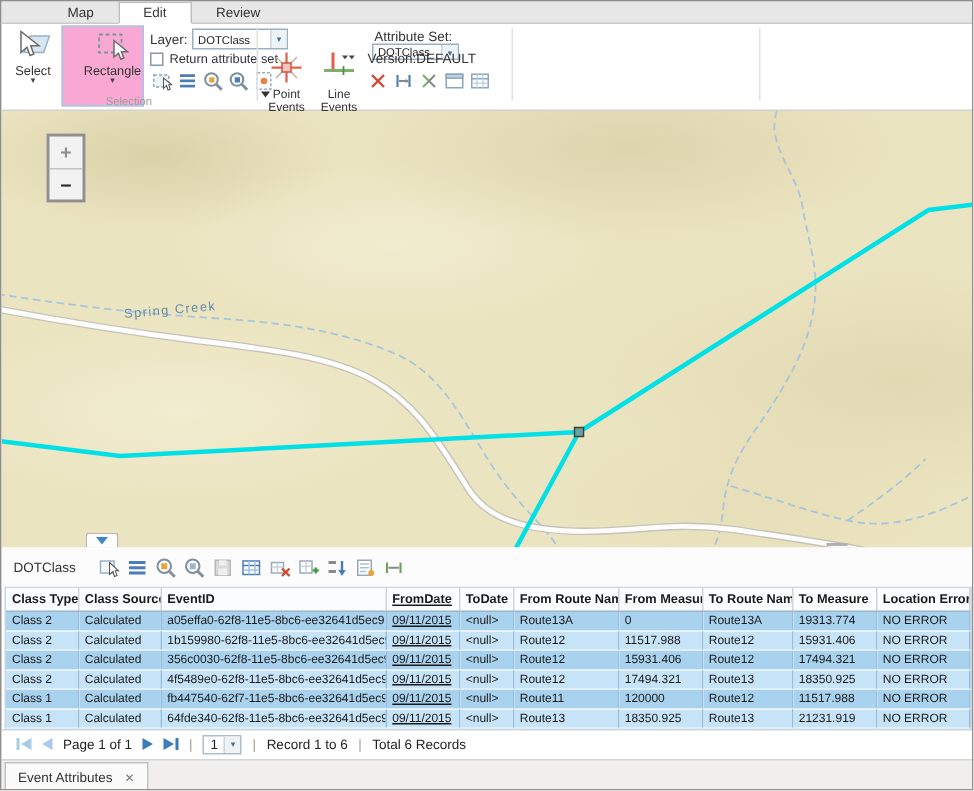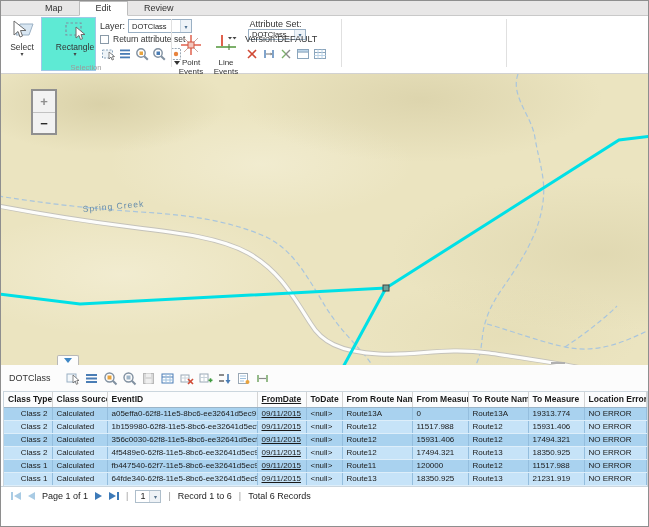--- a/index.html
+++ b/index.html
@@ -11,21 +11,21 @@
   }
   
   .tabbar{height:15px;background:#e8e7e7;border-bottom:1px solid #c9c9c9;display:flex;padding-left:28px;}
   .tab{padding:0 16px;line-height:14px;color:#333;cursor:default;}
   .tab.active{background:#fff;border:1px solid #bdbdbd;border-bottom:1px solid #fff;margin-bottom:-1px;line-height:13px;}
   
   .ribbon{position:relative;height:58px;background:#fff;border-bottom:1px solid #d2d2d2;}
   .rb-big{position:absolute;text-align:center;font-size:8.5px;color:#333;}
   .rb-big .caret{font-size:6px;color:#444;line-height:4px;display:block;}
   .btn-select{left:4px;top:2px;width:34px;height:52px;}
-  .btn-rectangle{left:40px;top:1px;width:55px;height:54px;background:#5eead4;border:1px solid #9fc9e8;padding-left:13px;}
+  .btn-rectangle{left:40px;top:1px;width:55px;height:54px;background:#f9a8d4;border:1px solid #9fc9e8;padding-left:13px;}
   .rb-icon{display:block;margin:2px auto 1px;}
   .row1{position:absolute;top:3px;height:14px;display:flex;align-items:center;}
   .row2{position:absolute;top:17px;height:12px;display:flex;align-items:center;text-align:right;}
   .row3{position:absolute;top:30px;height:15px;display:flex;align-items:center;}
   .lbl{color:#333;}
   .dd{display:inline-flex;border:1px solid #9ab0c4;background:#fff;height:14px;align-items:center;margin-left:3px;}
   .dd .val{padding:0 3px;font-size:7.5px;white-space:nowrap;}
   .dd .arrow{width:11px;height:100%;border-left:1px solid #c8d6e2;background:#eef3f8;display:flex;align-items:center;justify-content:center;font-size:6px;color:#4b6e8e;}
   .checkbox{width:9px;height:9px;border:1px solid #8a9aa8;background:#fff;margin-right:4px;}
   .mi{width:14px;height:14px;margin-right:3px;position:relative;}
@@ -59,21 +59,21 @@
   .pi{width:15px;height:15px;margin-right:4px;}
   
   .grid-wrap{margin-left:2px;width:645px;border:1px solid #cbd6de;border-bottom:none;}
   table.grid{border-collapse:collapse;table-layout:fixed;width:643px;font-size:8px;}
   .grid th{height:15px;background:#fbfcfd;font-weight:bold;text-align:left;padding:0 4px;
     border-right:1px solid #d4d4d4;border-bottom:1px solid #9ab4c8;color:#1a1a1a;font-size:8.5px;white-space:nowrap;overflow:hidden;}
   .grid td{height:13px;padding:0 4px;border-right:1px solid #94bede;border-bottom:1px solid #ddeefa;
     color:#1a1a1a;white-space:nowrap;overflow:hidden;}
   .grid tbody tr:nth-child(odd){background:#a9d2ef;}
   .grid tbody tr:nth-child(even){background:#c6e3f8;}
-  .grid th:nth-child(1),.grid td:nth-child(1){width:48px;text-align:right;}
+  .grid th:nth-child(1),.grid td:nth-child(1){width:48px;}
   .grid th:nth-child(2),.grid td:nth-child(2){width:55px;}
   .grid th:nth-child(3),.grid td:nth-child(3){width:150px;}
   .grid th:nth-child(4),.grid td:nth-child(4){width:49px;text-decoration:underline;}
   .grid th:nth-child(5),.grid td:nth-child(5){width:36px;}
   .grid th:nth-child(6),.grid td:nth-child(6){width:70px;}
   .grid th:nth-child(7),.grid td:nth-child(7){width:56px;}
   .grid th:nth-child(8),.grid td:nth-child(8){width:60px;}
   .grid th:nth-child(9),.grid td:nth-child(9){width:56px;}
   
   .pager{height:20px;display:flex;align-items:center;padding-left:10px;background:#fff;border-top:1px solid #cbd6de;}
@@ -450,14 +450,20 @@
     <span class="page-dd">
       <span class="val">1</span>
       <span class="arrow">▾</span>
     </span>
     <span class="sep">|</span>
     <span>Record 1 to 6</span>
     <span class="sep">|</span>
     <span>Total 6 Records</span>
   </div>
 
+  <div class="statusbar">
+    <div class="status-tab">
+      <span>Event Attributes</span>
+      <span class="close-x">✕</span>
+    </div>
+  </div>
 
 </div>
 
 </body></html>

